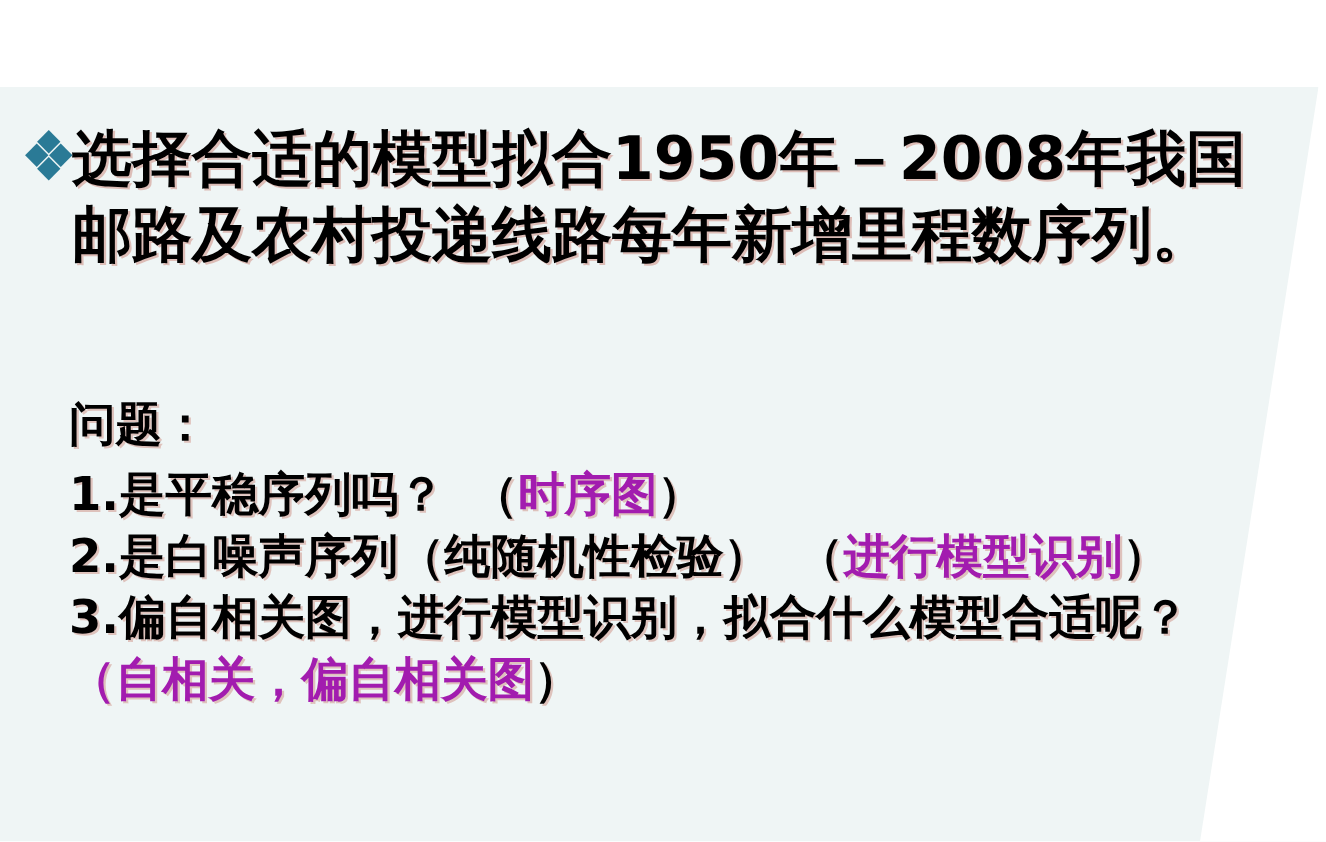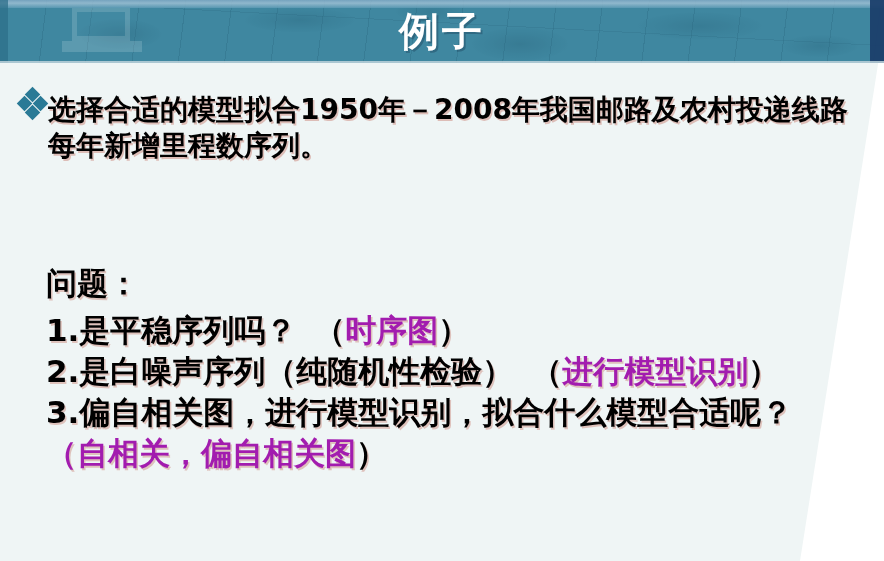--- a/index.html
+++ b/index.html
@@ -161,27 +161,26 @@
     background: #2a7a96;
     transform: rotate(45deg);
   }
   .bullet-marker i.d-top    { left: 9px;  top: 2px; }
   .bullet-marker i.d-left   { left: 1px;  top: 11px; }
   .bullet-marker i.d-right  { left: 17px; top: 11px; }
   .bullet-marker i.d-bottom { left: 9px;  top: 20px; }
 
   .bullet-text {
     flex: 1 1 auto;
-    font-size: 28px;
+    font-size: 40px;
     font-weight: bold;
     color: #000000;
     line-height: 1.28;
     letter-spacing: 0px;
     text-shadow: 1.5px 1.5px 0 rgba(180,60,40,0.30);
-    margin-top: 11px;
   }
 
   .qa-block {
     position: absolute;
     left: 46px;
     top: 200px;
     width: 800px;
     font-size: 31px;
     font-weight: bold;
     color: #000000;
@@ -193,33 +192,20 @@
   .red { color: #a21caf; }
   .gap { display: inline-block; width: 18px; }
 </style>
 </head>
 <body>
 
 <div class="slide">
 
   <div class="body-panel"></div>
 
-  <div class="header">
-    <div class="header-map"></div>
-    <div class="header-topstrip"></div>
-    <div class="header-leftband"></div>
-    <div class="header-rightband"></div>
-    <div class="laptop-icon">
-      <div class="screen"></div>
-      <div class="screen-inner"></div>
-      <div class="base"></div>
-    </div>
-    <div class="header-bottomline"></div>
-    <div class="header-title">例子</div>
-  </div>
 
   <div class="content">
 
     <div class="bullet-block">
       <span class="bullet-marker">
         <i class="d-top"></i>
           <i class="d-left"></i>
           <i class="d-right"></i>
           <i class="d-bottom"></i>
       </span>

